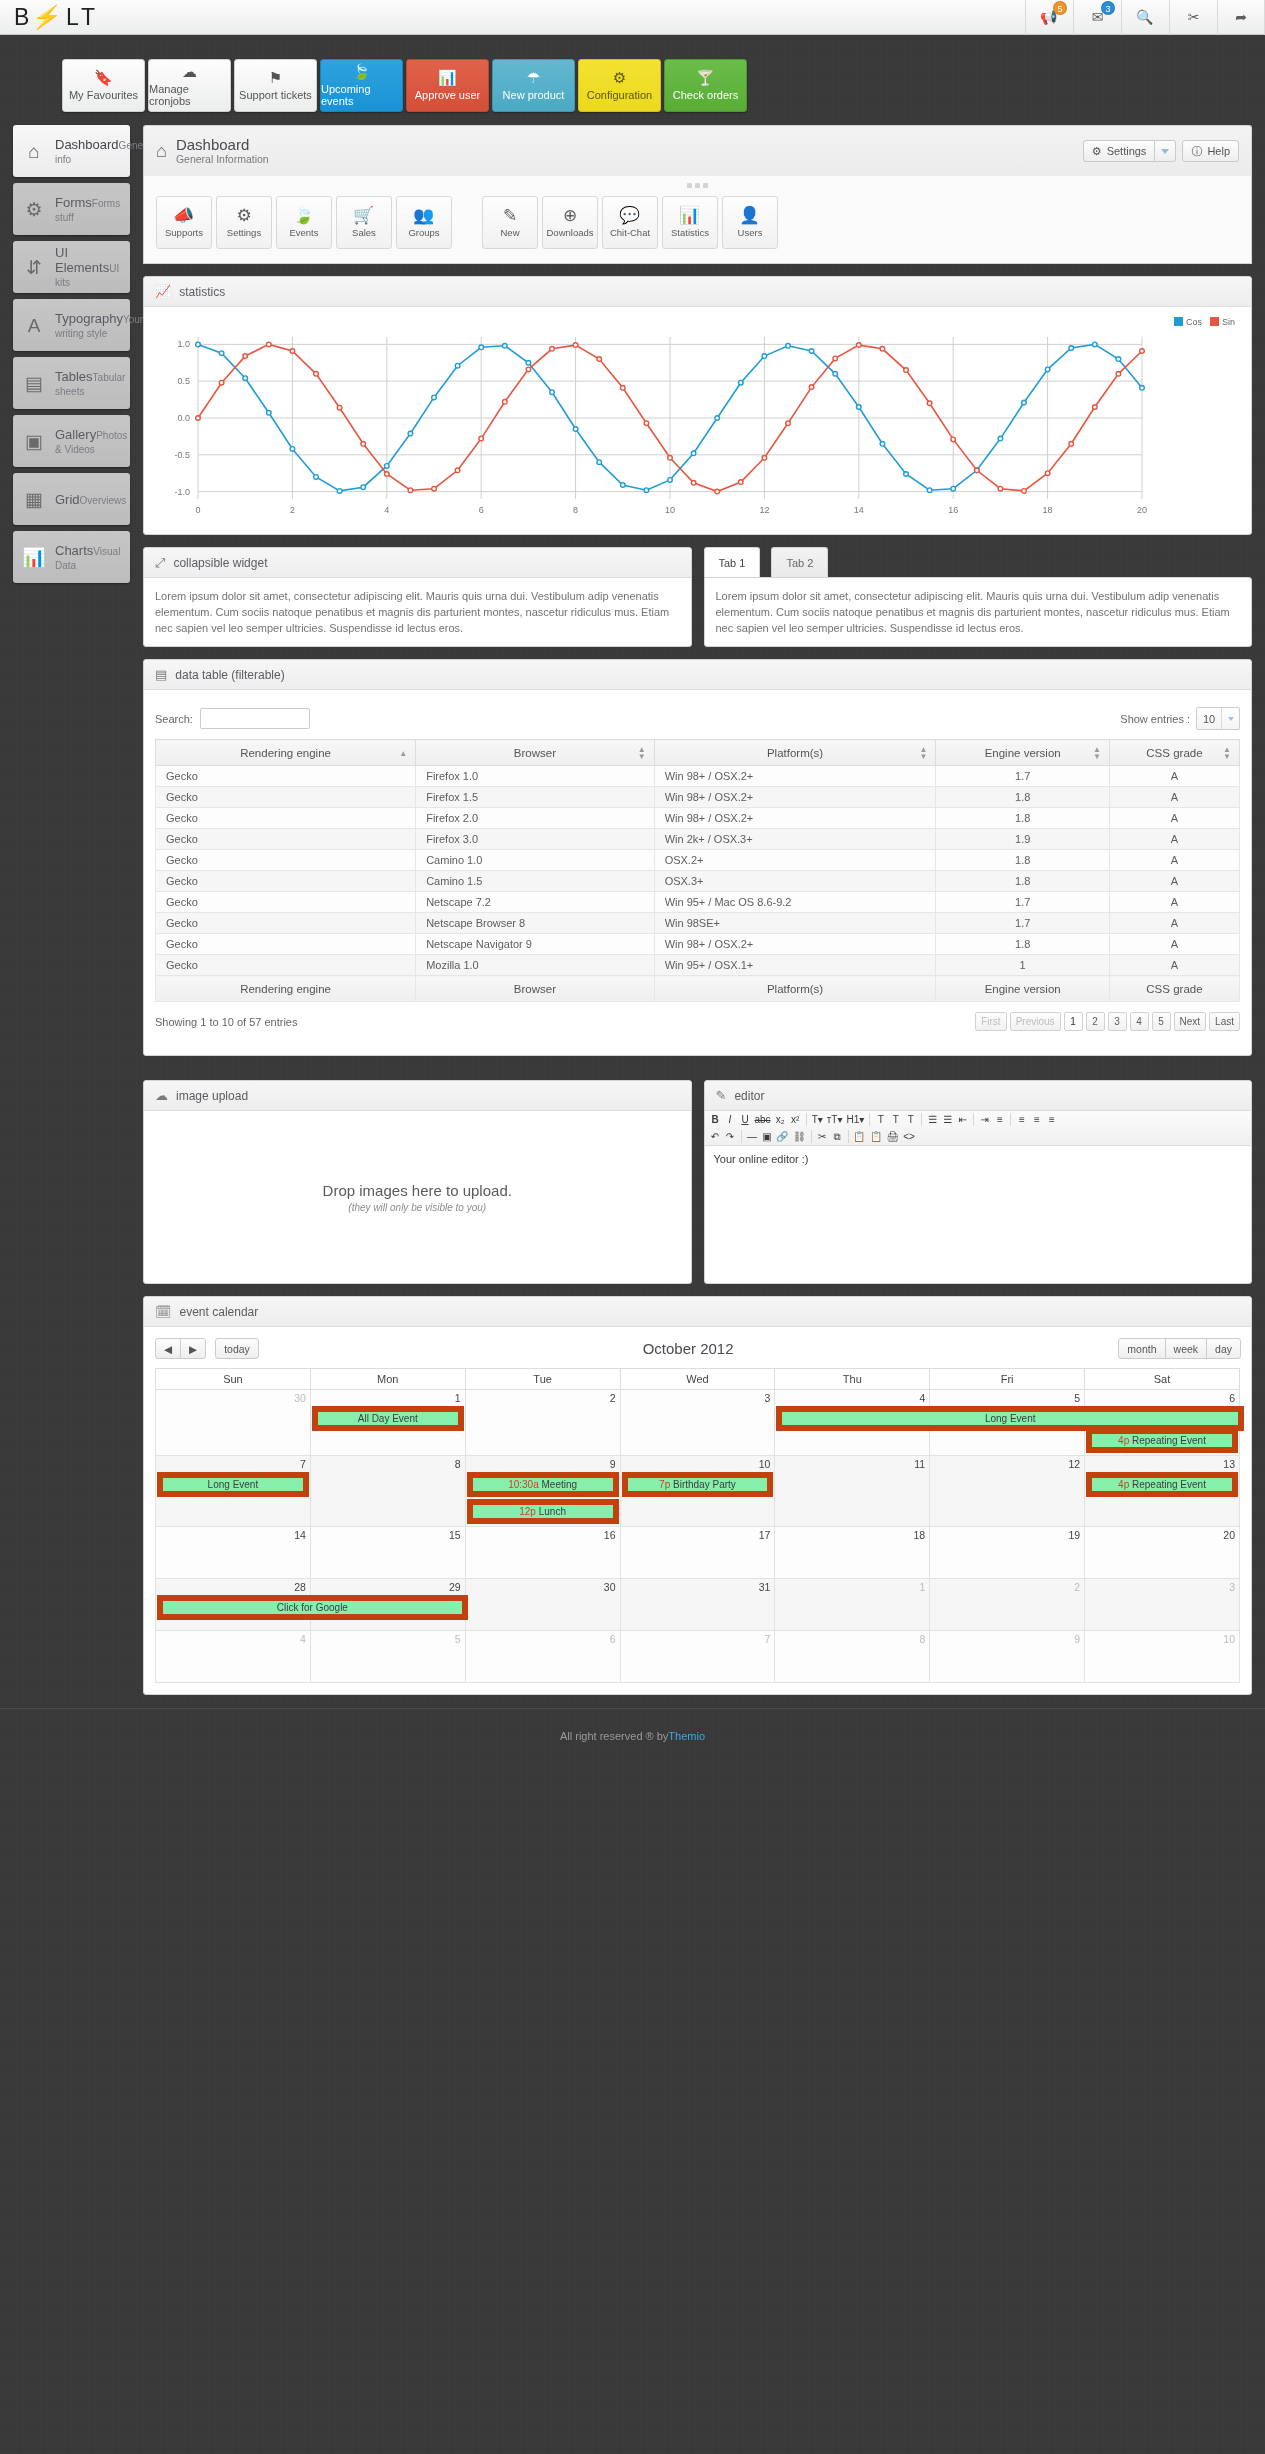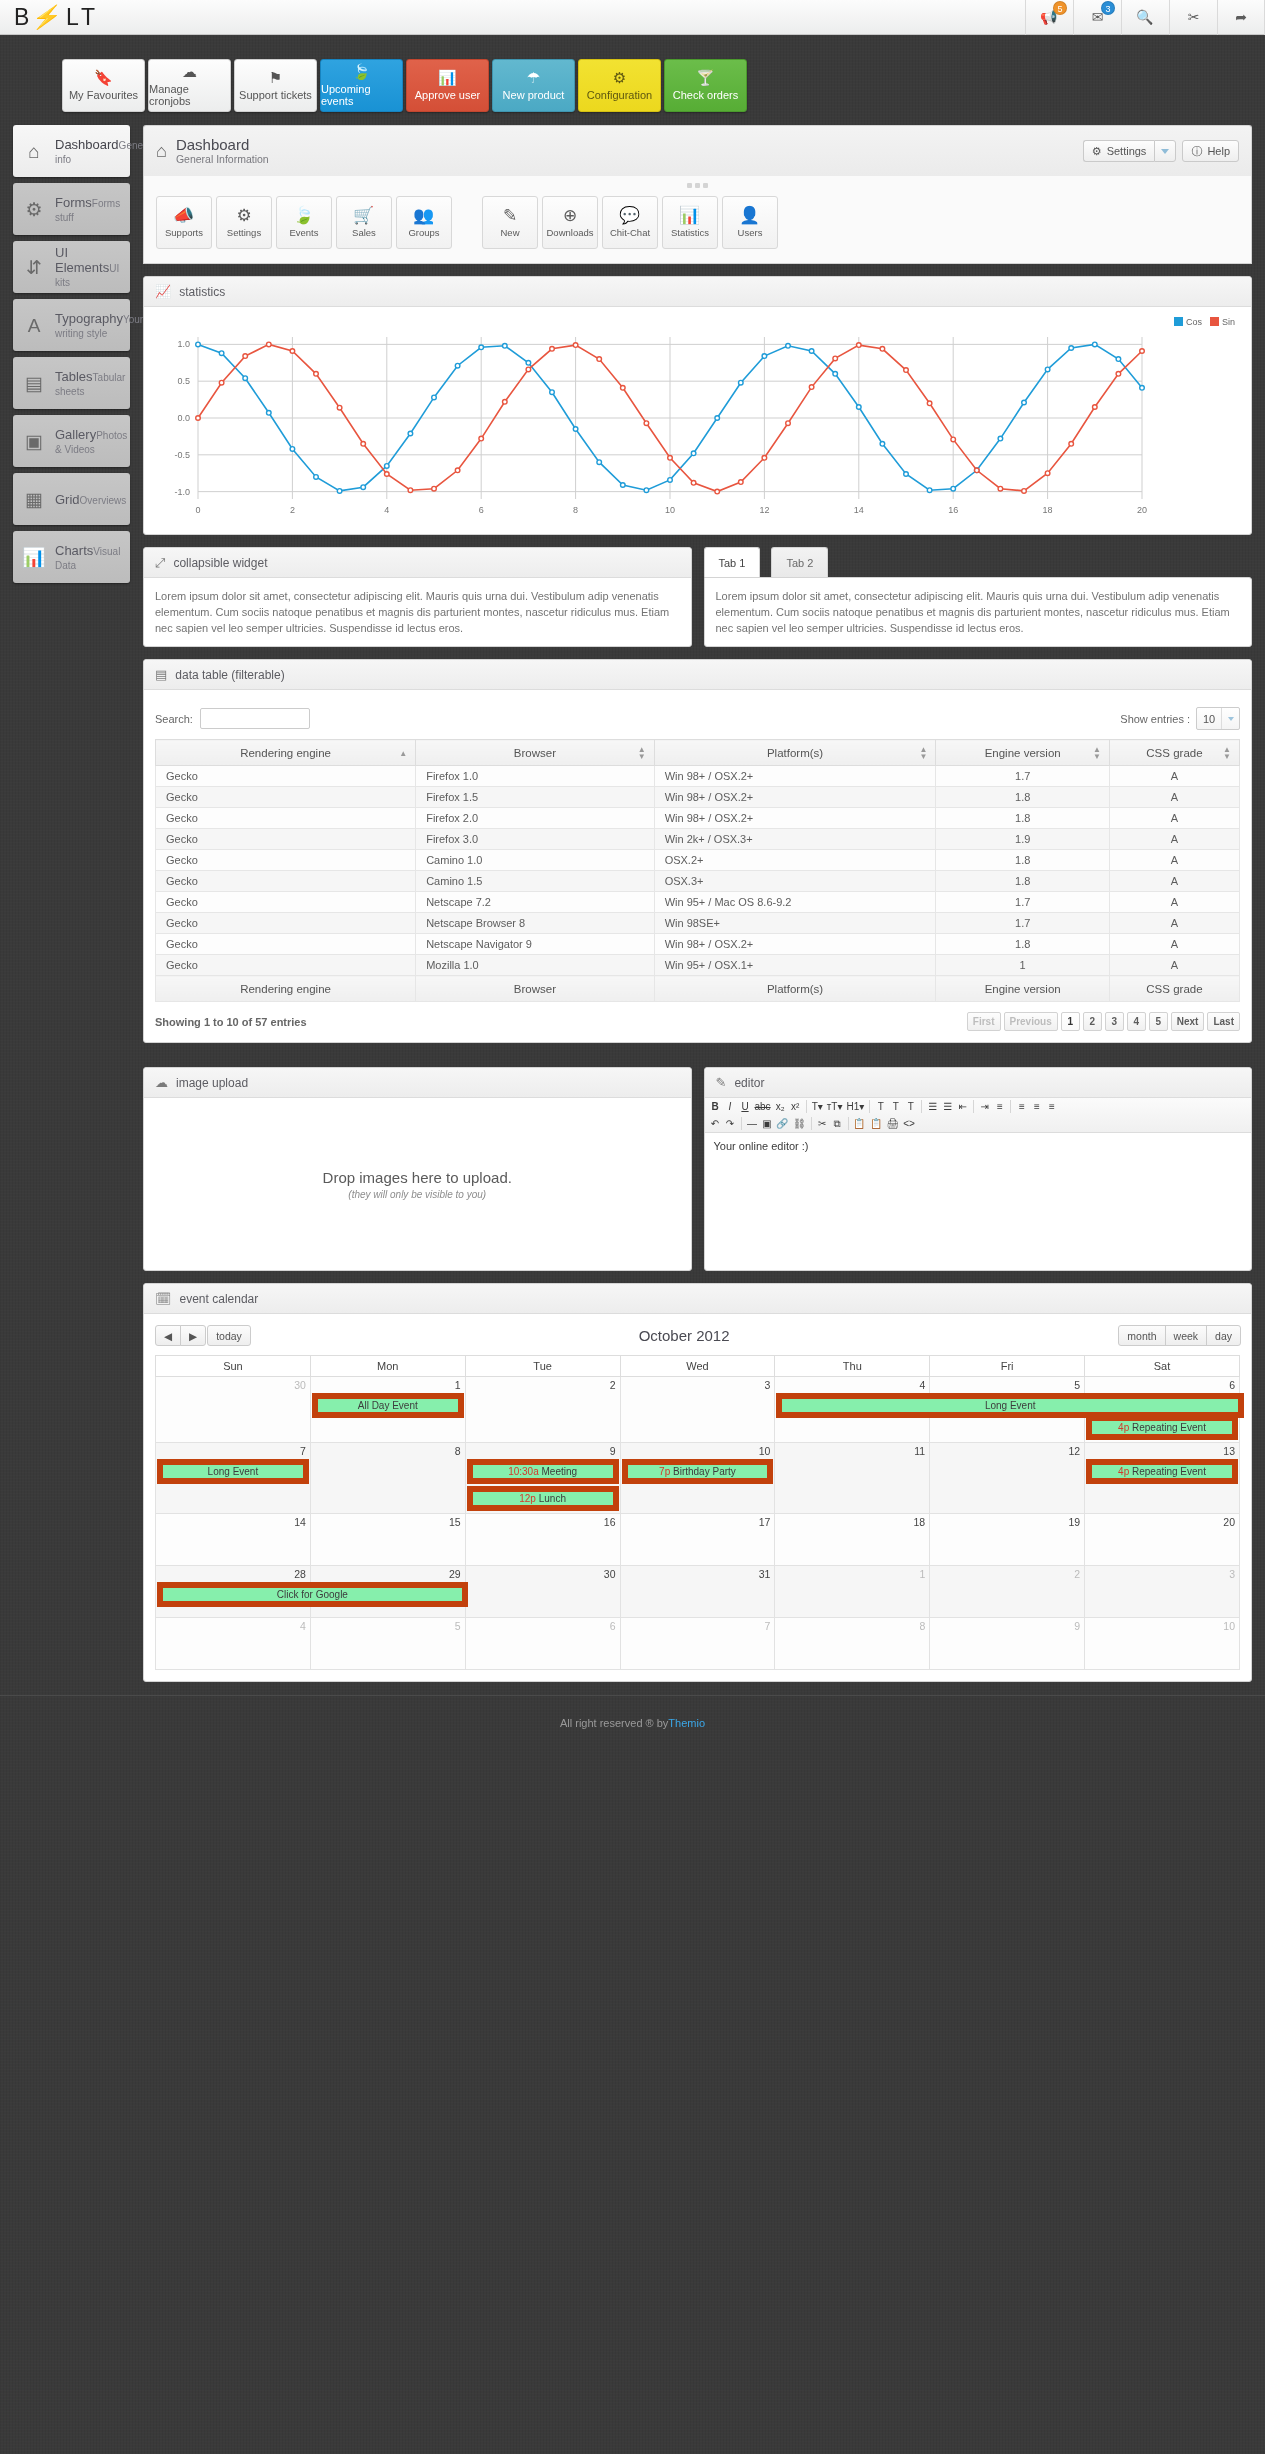--- a/index.html
+++ b/index.html
@@ -141,21 +141,21 @@
     background:linear-gradient(#f7f7f7,#efefef); border:1px solid #ddd;
     font-size:11.5px; font-weight:400; color:#555; height:26px; padding:0 10px; text-align:center;
     position:relative; cursor:pointer;
   }
   th .sort { position:absolute; right:8px; top:50%; transform:translateY(-50%); color:#999; font-size:8px; line-height:7px; }
   td { border:1px solid #e6e6e6; height:21px; font-size:11px; color:#5d5d5d; padding:0 10px; }
   td.c { text-align:center; }
   tbody tr:nth-child(odd) td { background:#fdfdfd; }
   tbody tr:nth-child(even) td { background:#f6f6f6; }
   tfoot td { background:linear-gradient(#f7f7f7,#efefef); text-align:center; font-size:11.5px; color:#555; height:26px; }
-  .dt-bot { display:flex; align-items:center; padding:10px 11px 11px; font-size:11px; color:#666;font-weight:bold; }
+  .dt-bot { display:flex; align-items:center; padding:10px 11px 24px; font-size:11px; color:#666; }
   .pager { margin-left:auto; display:flex; gap:3px; }
   .pg {
     min-width:19px; height:19px; border:1px solid #d2d2d2; border-radius:2px;
     background:linear-gradient(#fdfdfd,#f0f0f0); display:flex;align-items:center;justify-content:center;
     font-size:10px; color:#5c5c5c; padding:0 5px; cursor:pointer;
   }
   .pg.dis { color:#bdbdbd; }
   .pg.on { background:linear-gradient(#fff,#fafafa); color:#333; }
 
   
@@ -176,21 +176,21 @@
   .cal-pad { padding:11px; }
   .cal-top { display:flex; align-items:center; margin-bottom:9px; }
   .cal-nav { display:flex; gap:0; }
   .cbtn {
     height:21px; min-width:24px; padding:0 8px; border:1px solid #ccc;
     background:linear-gradient(#fcfcfc,#eee); display:flex;align-items:center;justify-content:center;
     font-size:10.5px; color:#555; cursor:pointer; margin-right:-1px;
   }
   .cbtn.r3l { border-radius:3px 0 0 3px; }
   .cbtn.r3r { border-radius:0 3px 3px 0; }
-  .cbtn.solo { border-radius:3px; margin-left:2px; }
+  .cbtn.solo { border-radius:3px; margin-left:10px; }
   .cal-title { flex:1; text-align:center; font-size:15px; color:#4a4a52; }
   .cal-views { display:flex; }
   table.cal { table-layout:fixed; }
   table.cal th { background:#fff; border:1px solid #ddd; height:21px; font-size:11px; color:#444; }
   table.cal td { border:1px solid #e2e2e2; height:52px; vertical-align:top; padding:2px 0 0; background:#fff; }
   .dnum { text-align:right; font-size:10.5px; color:#444; padding:0 4px 2px; }
   .dnum.mut { color:#bbb; }
   .ev { background:#86efac; border:6px solid #c2410c; font-size:10px; color:#3c3c3c;
     padding:1px 4px; margin:0 1px 2px; white-space:nowrap; overflow:hidden; cursor:pointer;text-align:center; }
   .ev .tm { color:#d13c2c; }

